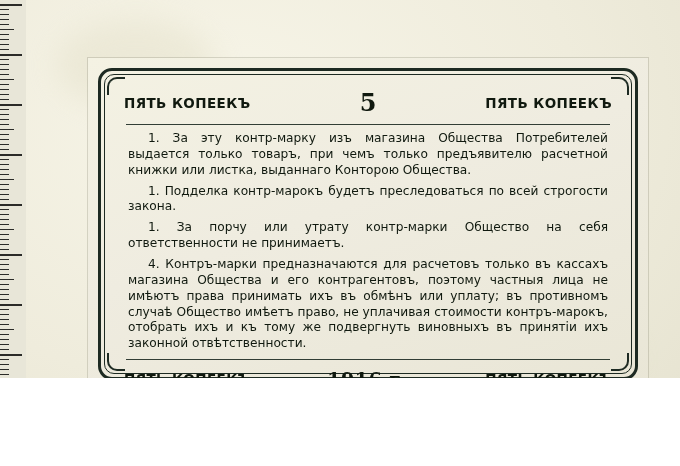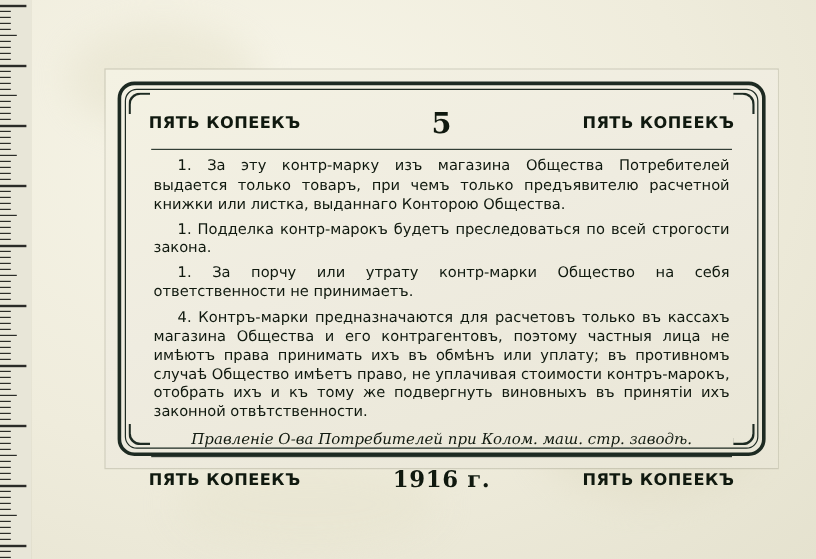--- a/index.html
+++ b/index.html
@@ -3,21 +3,21 @@
 <meta charset="utf-8">
 <style>
   html, body {
     margin: 0;
     padding: 0;
     background: #ffffff;
   }
   #page {
     position: relative;
     width: 680px;
-    height: 466px;
+    height: 378px;
     overflow: hidden;
     background: #f2f0e4;
     font-family: "Liberation Serif", serif;
   }
 
   
   #ruler {
     position: absolute;
     left: 0; top: 0;
     width: 26px; height: 466px;
@@ -286,21 +286,20 @@
 
         <div class="rule"></div>
 
         <div class="body-text">
           <p>1. За эту контр-марку изъ магазина Общества Потребителей выдается только товаръ, при чемъ только предъявителю расчетной книжки или листка, выданнаго Конторою Общества.</p>
           <p>1. Подделка контр-марокъ будетъ преследоваться по всей строгости закона.</p>
           <p>1. За порчу или утрату контр-марки Общество на себя ответственности не принимаетъ.</p>
           <p>4. Контръ-марки предназначаются для расчетовъ только въ кассахъ магазина Общества и его контрагентовъ, поэтому частныя лица не имѣютъ права принимать ихъ въ обмѣнъ или уплату; въ противномъ случаѣ Общество имѣетъ право, не уплачивая стоимости контръ-марокъ, отобрать ихъ и къ тому же подвергнуть виновныхъ въ принятiи ихъ законной отвѣтственности.</p>
         </div>
 
-        <div class="signature">Правленiе О-ва Потребителей при Колом. маш. стр. заводѣ.</div>
 
         <div class="rule"></div>
 
         <div class="foot-row">
           <span class="denom-word">ПЯТЬ КОПЕЕКЪ</span>
           <span class="year">1916 г.</span>
           <span class="denom-word">ПЯТЬ КОПЕЕКЪ</span>
         </div>
 
       </div>

